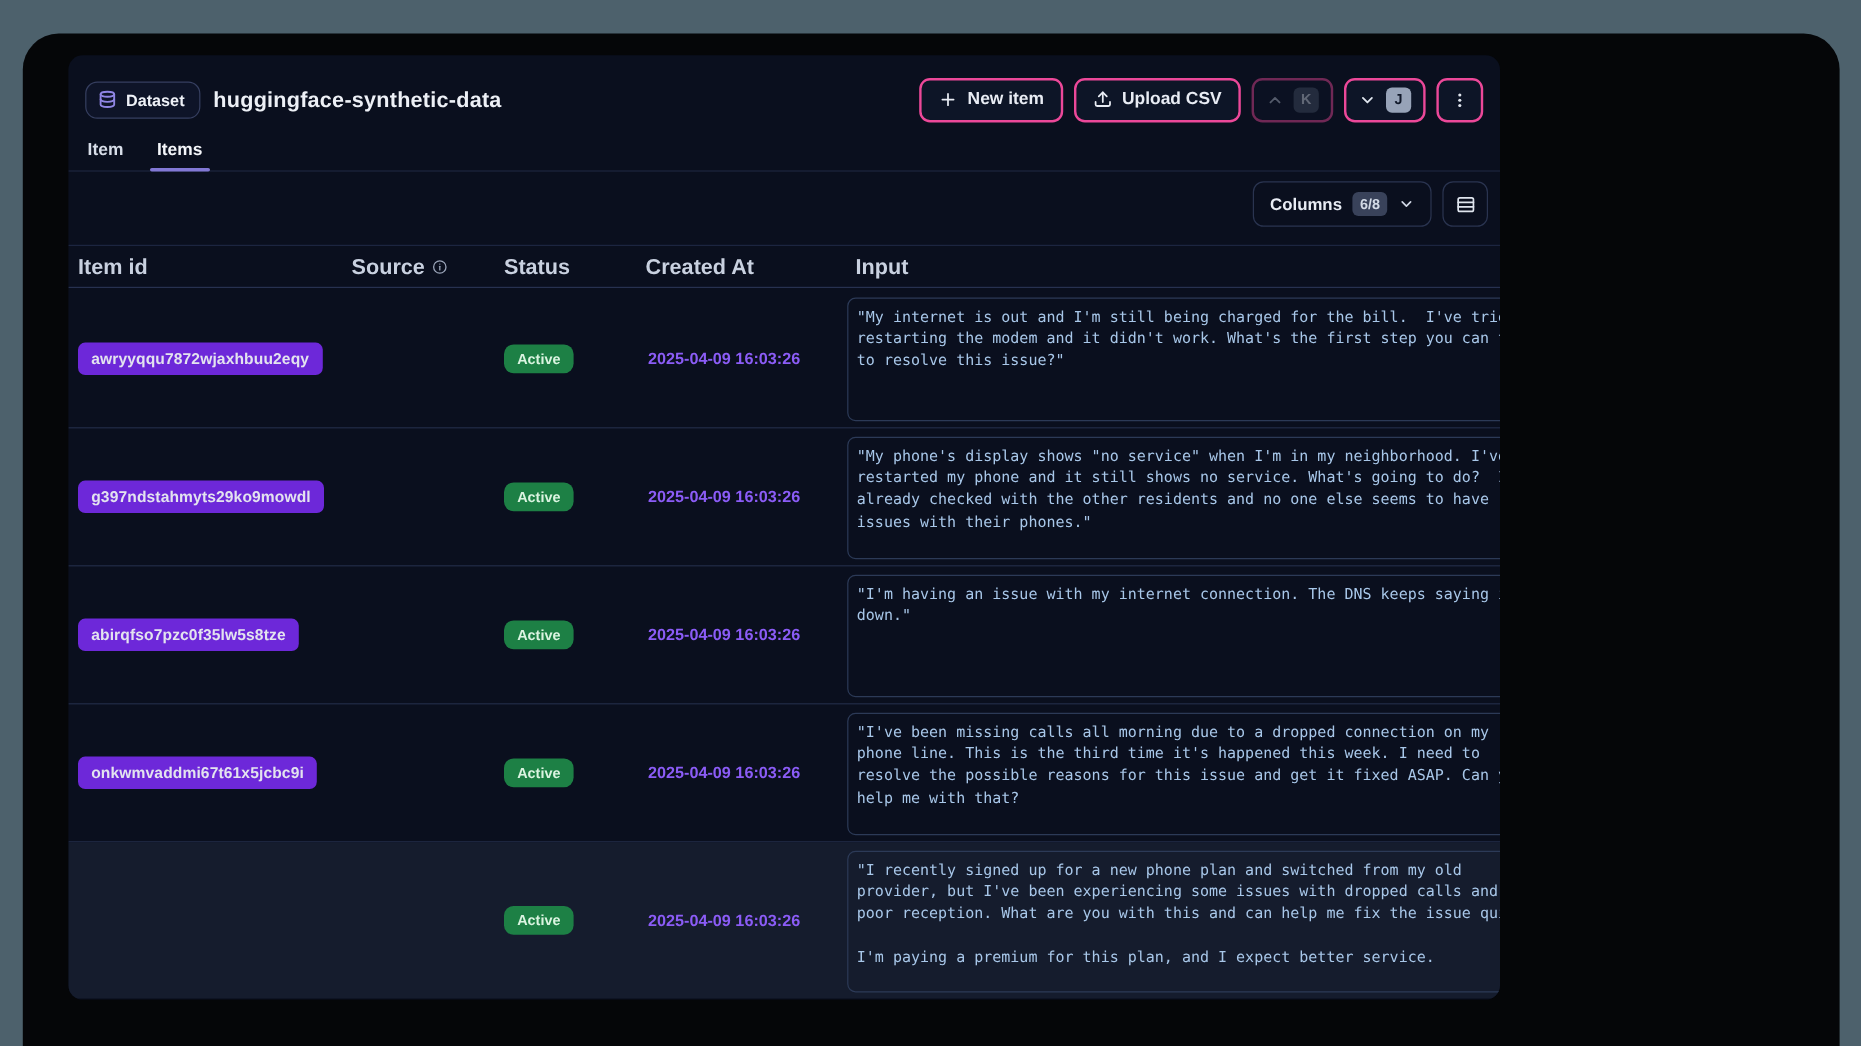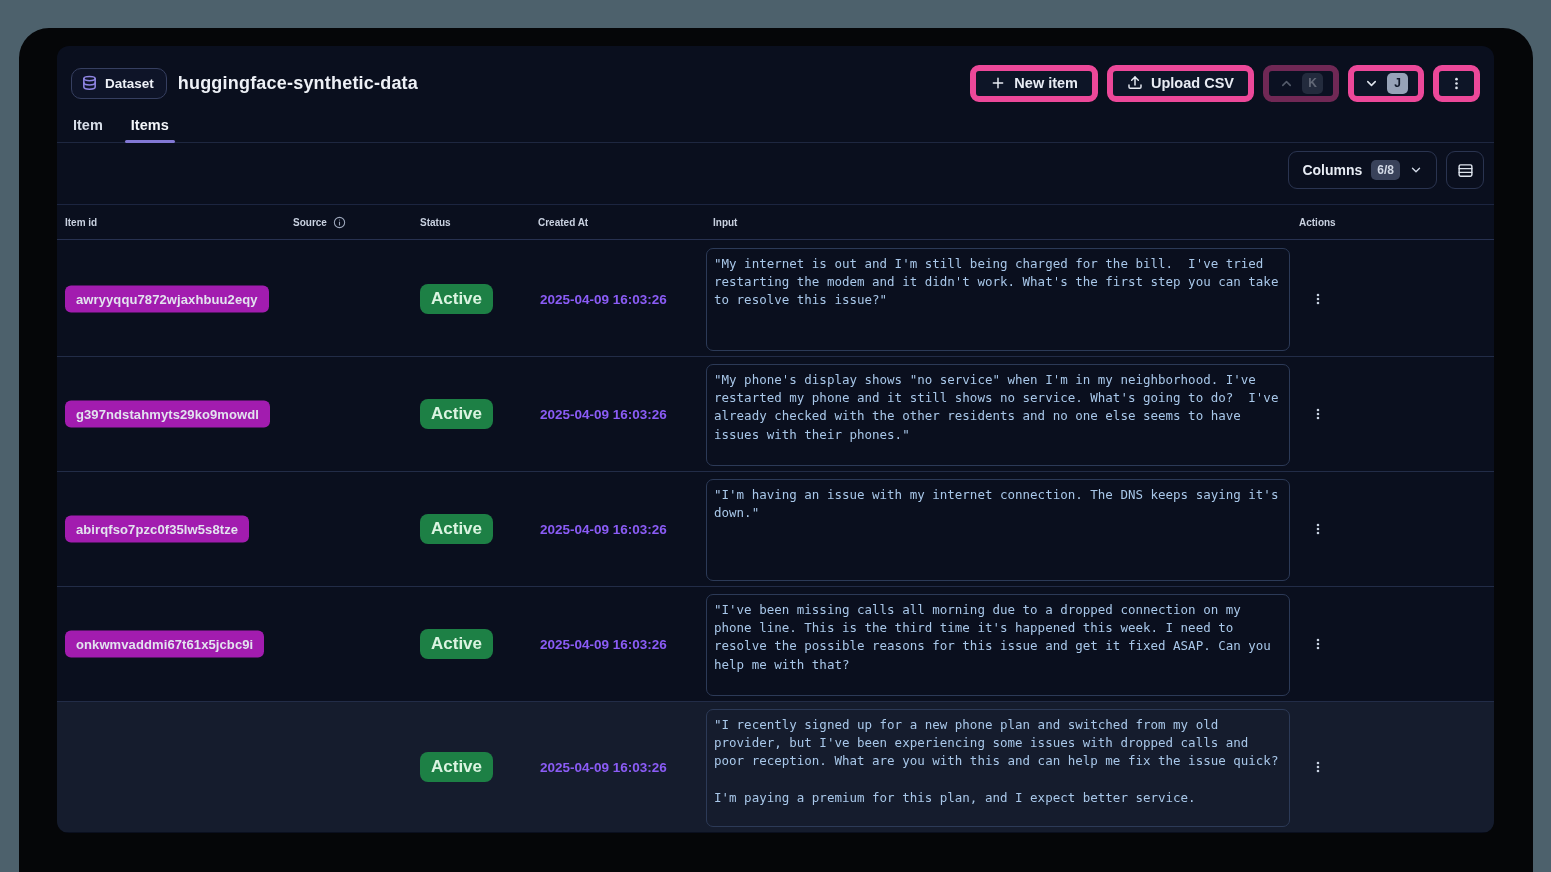--- a/index.html
+++ b/index.html
@@ -8,39 +8,39 @@
     background:#4d616c;
     font-family:"Liberation Sans", sans-serif;
     position:relative;
     overflow:hidden;
   }
   .frame {
     position:absolute; left:19px; top:28px; right:18px; bottom:-30px;
     background:#050608; border-radius:30px;
   }
   .window {
-    position:absolute; left:38px; top:18px; width:1437px; height:787px;
+    position:absolute; left:38px; top:18px; width:1193px; height:787px;
     background:#0a0f1e; border-radius:12px; overflow:hidden;
   }
   
   .app-header {
     position:absolute; top:0; left:0; right:0; height:74px;
     display:flex; align-items:center; padding:0 14px;
   }
   .ds-badge {
     display:flex; align-items:center; gap:7px;
     border:1px solid #363f60; background:#0e1428;
     border-radius:10px; padding:6px 12px 6px 9px;
   }
   .ds-badge span { color:#eef1f7; font-size:13.5px; font-weight:700; }
   .win-title { color:#edf0f6; font-size:18px; font-weight:700; margin-left:11px; letter-spacing:.2px; }
   .hdr-right { margin-left:auto; display:flex; align-items:center; gap:9px; }
   .btn {
     display:flex; align-items:center; gap:8px; height:37px;
-    background:#0d1527; border:6px solid #ec4899; border-radius:9px;
+    background:#0d1527; border:2px solid #ec4899; border-radius:9px;
     padding:0 14px; color:#e8ecf4; font-size:14.5px; font-weight:700;
     cursor:pointer; font-family:"Liberation Sans", sans-serif;
   }
   .btn.icon-only { padding:0 10px; }
   .btn.dimmed { opacity:.45; }
   .keycap {
     width:21px; height:21px; border-radius:5px;
     display:flex; align-items:center; justify-content:center;
     font-size:12px; font-weight:700;
   }
@@ -71,36 +71,36 @@
   .rowheight-btn {
     width:38px; height:38px; border:1px solid #2a3450; background:transparent;
     border-radius:9px; display:flex; align-items:center; justify-content:center; cursor:pointer;
   }
   
   .thead {
     position:absolute; top:158px; left:0; right:0; height:36px;
     border-top:1px solid #1c2540; border-bottom:1px solid #273150;
   }
   .thead .th { position:absolute; top:0; height:100%; display:flex; align-items:center; gap:6px;
-    color:#c9d1e0; font-size:10px; font-weight:600; }
+    color:#c9d1e0; font-size:18px; font-weight:600; }
   .th-itemid { left:8px; } .th-source { left:236px; } .th-status { left:363px; }
   .th-created { left:481px; } .th-input { left:656px; } .th-actions { left:1242px; }
   .tbody { position:absolute; top:195px; left:0; right:0; bottom:0; }
   .row { position:relative; border-bottom:1px solid #222c47; }
   .row.r1 { height:116px; } .row.r2,.row.r3,.row.r4 { height:115px; }
   .row.r5 { height:130px; border-bottom:none; background:#151c2d; }
   .idpill {
     position:absolute; left:8px; top:50%; transform:translateY(-50%);
-    background:#a21caf; color:#e3e3ef; border-radius:6px;
+    background:#6d28d9; color:#e3e3ef; border-radius:6px;
     padding:6px 11px; font-size:13px; font-weight:700; letter-spacing:.1px; cursor:pointer;
   }
   .status-badge {
     position:absolute; left:363px; top:50%; transform:translateY(-50%);
     background:#1d8045; color:#dbf4e1; border-radius:8px;
-    padding:5px 11px; font-size:17px; font-weight:700;
+    padding:5px 11px; font-size:12px; font-weight:700;
   }
   .created-at {
     position:absolute; left:483px; top:50%; transform:translateY(-50%);
     color:#8b5cf6; font-size:13.5px; font-weight:600;
   }
   .inputbox {
     position:absolute; left:649px; top:7px; bottom:5px; width:584px;
     border:1px solid #2c3a57; border-radius:7px; overflow:hidden;
     padding:6px 7px; cursor:pointer;
   }

